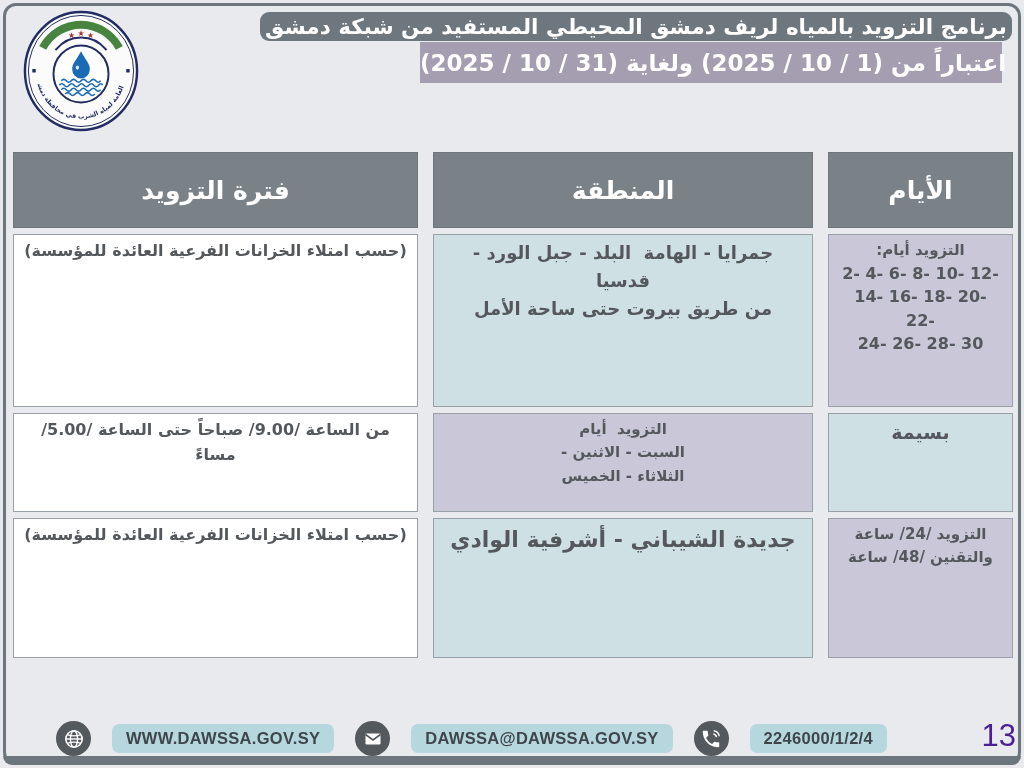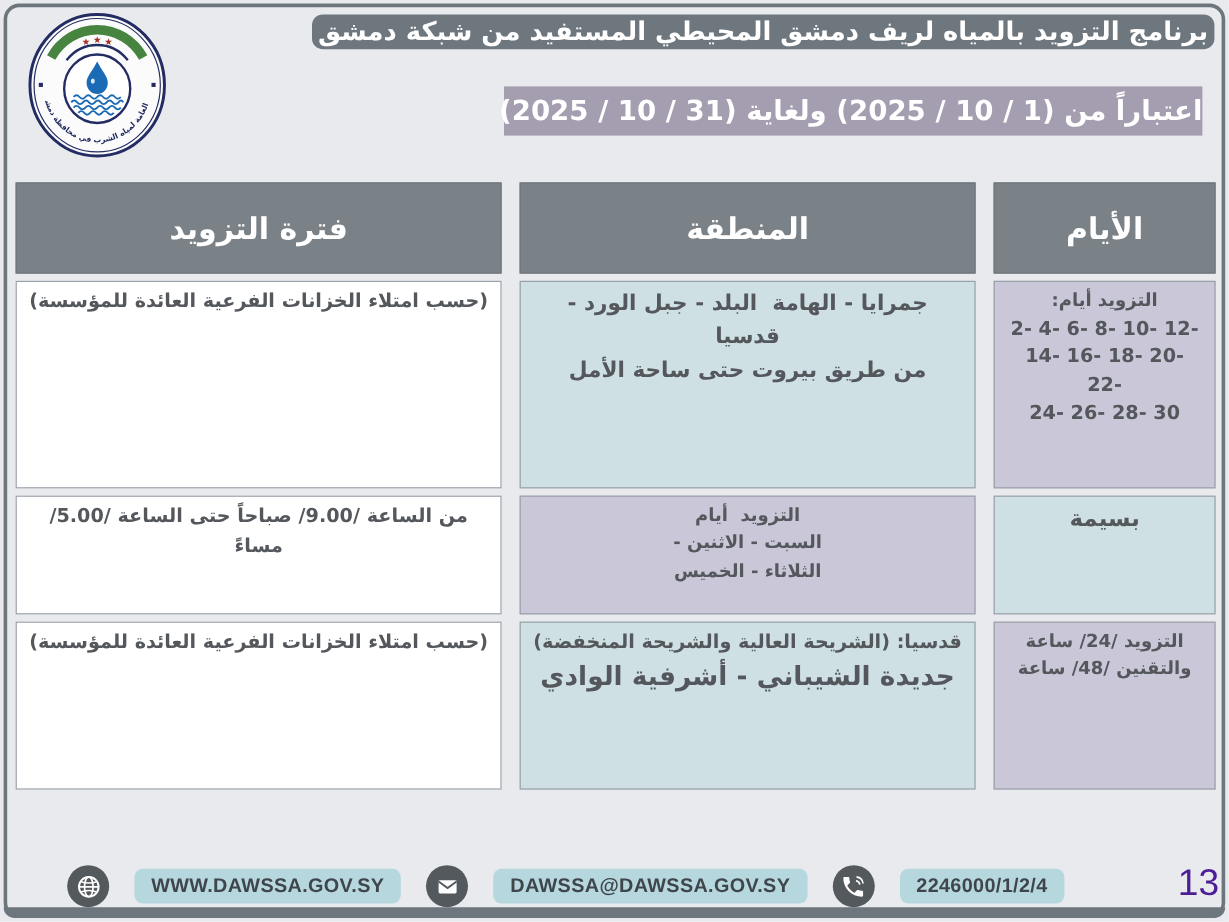--- a/index.html
+++ b/index.html
@@ -4,22 +4,22 @@
 <style>
   html,body{margin:0;padding:0;}
   body{width:1024px;height:768px;font-family:"DejaVu Sans",sans-serif;}
   .page{position:relative;width:1024px;height:768px;background:#e8eaee;overflow:hidden;}
   .frame{position:absolute;inset:3px;border:3px solid #6d767c;border-radius:13px;pointer-events:none;}
   .bottom-strip{position:absolute;left:3px;right:3px;bottom:3px;height:9px;background:#6d767c;border-radius:0 0 10px 10px;}
 
   .title-bar{position:absolute;left:260px;top:12px;width:752px;height:29px;background:#6e777e;
     border-radius:9px;display:flex;align-items:center;justify-content:center;}
   .title-bar span{color:#fff;font-weight:bold;font-size:21.5px;white-space:nowrap;}
-  .subtitle-bar{position:absolute;left:420px;top:72px;width:582px;height:41px;background:#a59db0;
-    display:flex;align-items:center;justify-content:flex-end;}
+  .subtitle-bar{position:absolute;left:420px;top:42px;width:582px;height:41px;background:#a59db0;
+    display:flex;align-items:center;justify-content:flex-start;}
   .subtitle-bar span{color:#fff;font-weight:bold;font-size:23px;white-space:nowrap;}
 
   .logo{position:absolute;left:22px;top:8px;}
 
   .grid{position:absolute;left:13px;top:152px;display:grid;
     grid-template-columns:405px 380px 185px;grid-template-rows:76px 173px 99px 140px;
     column-gap:15px;row-gap:6px;}
   .th{background:#7a8287;border:1px solid #6e767c;display:flex;align-items:center;justify-content:center;
     color:#fff;font-weight:bold;font-size:25px;}
   .cell{border:1px solid #9aa0a8;display:flex;flex-direction:column;align-items:center;justify-content:flex-start;
@@ -105,21 +105,20 @@
       <div class="ln">الثلاثاء - الخميس</div>
     </div>
     <div class="cell cell-region" dir="rtl">
       <div class="ln" style="font-size:19px;">بسيمة</div>
     </div>
 
     <div class="cell cell-period" dir="rtl">
       <div class="ln">(حسب امتلاء الخزانات الفرعية العائدة للمؤسسة)</div>
     </div>
     <div class="cell cell-region" dir="rtl">
-      <div class="ln region-small">قدسيا: (الشريحة العالية والشريحة المنخفضة)</div>
       <div class="ln region-big">جديدة الشيباني - أشرفية الوادي</div>
     </div>
     <div class="cell cell-days" dir="rtl">
       <div class="ln">التزويد /24/ ساعة</div>
       <div class="ln">والتقنين /48/ ساعة</div>
     </div>
   </div>
 
   <div class="footer">
     <div class="ficon">

